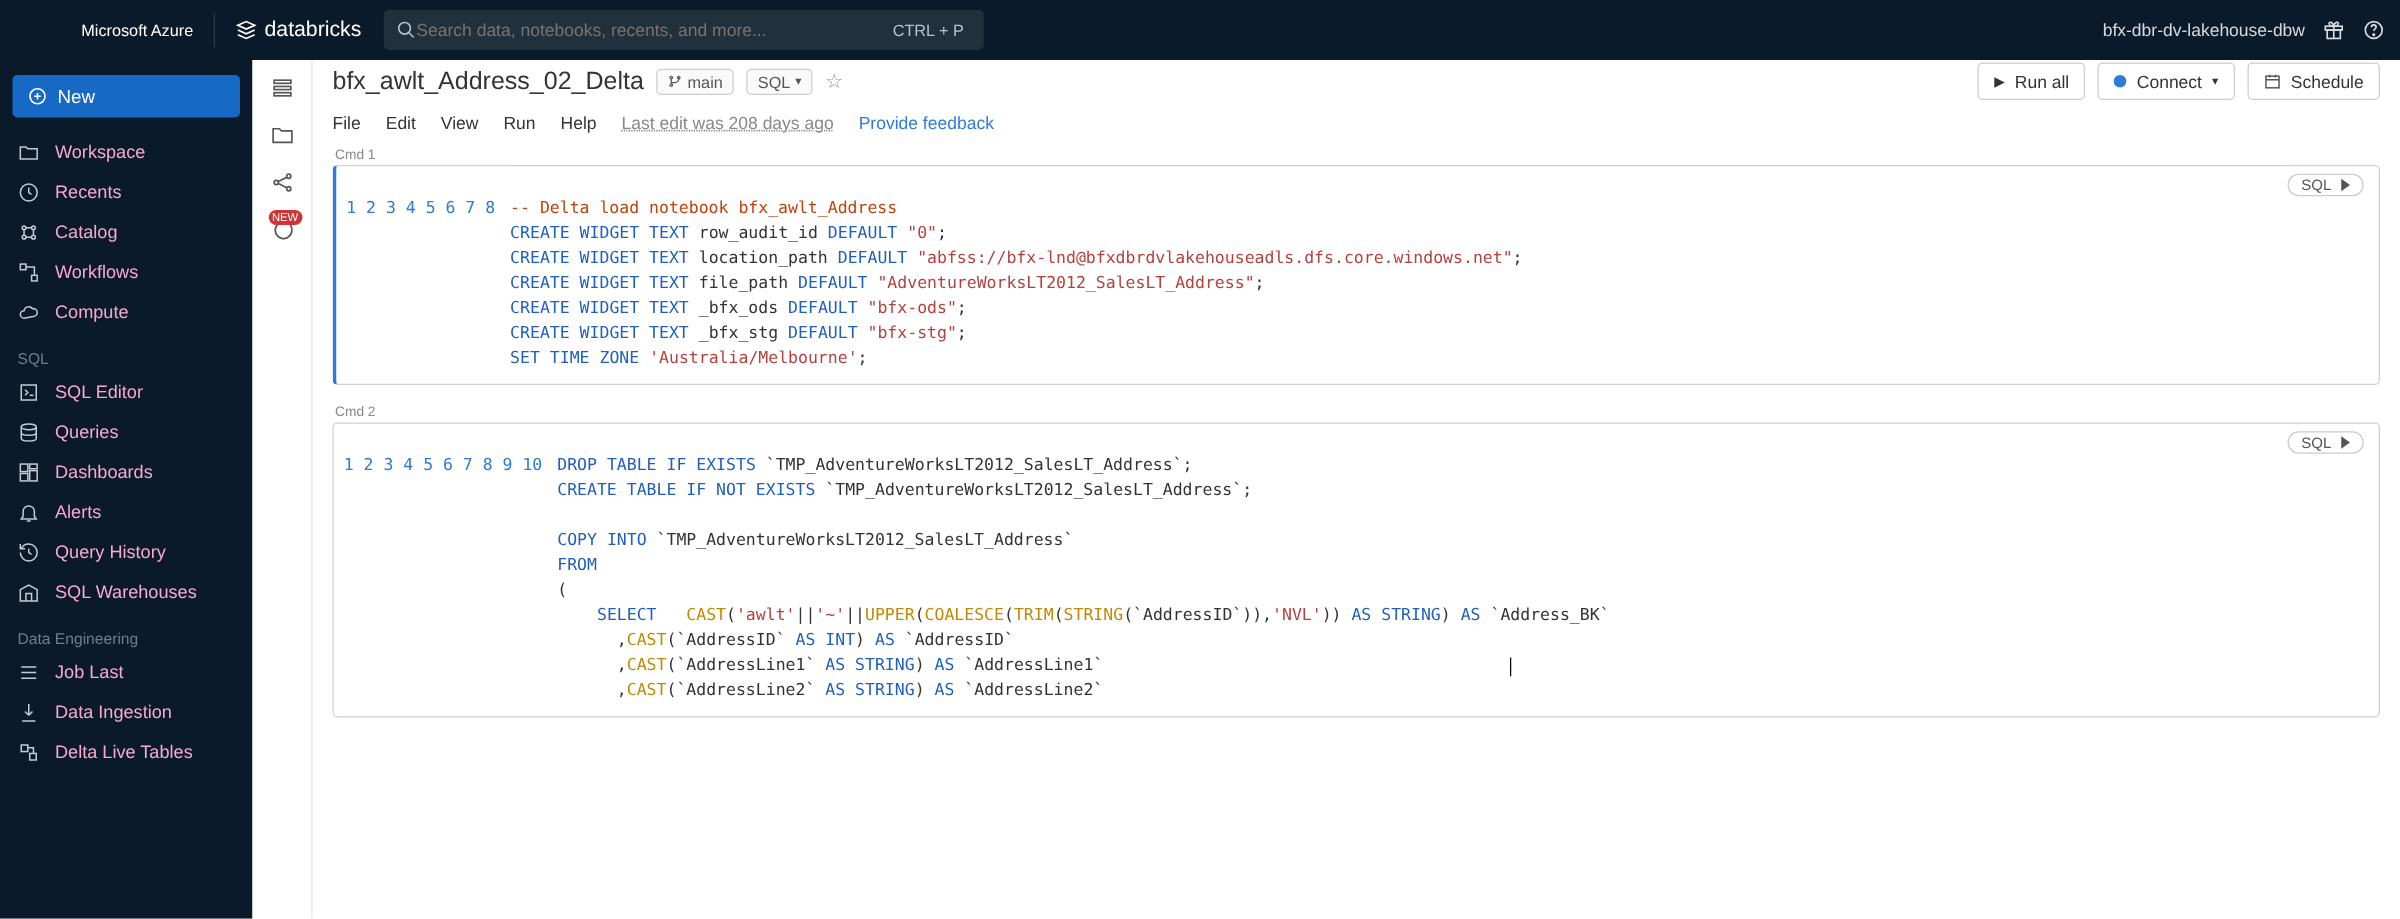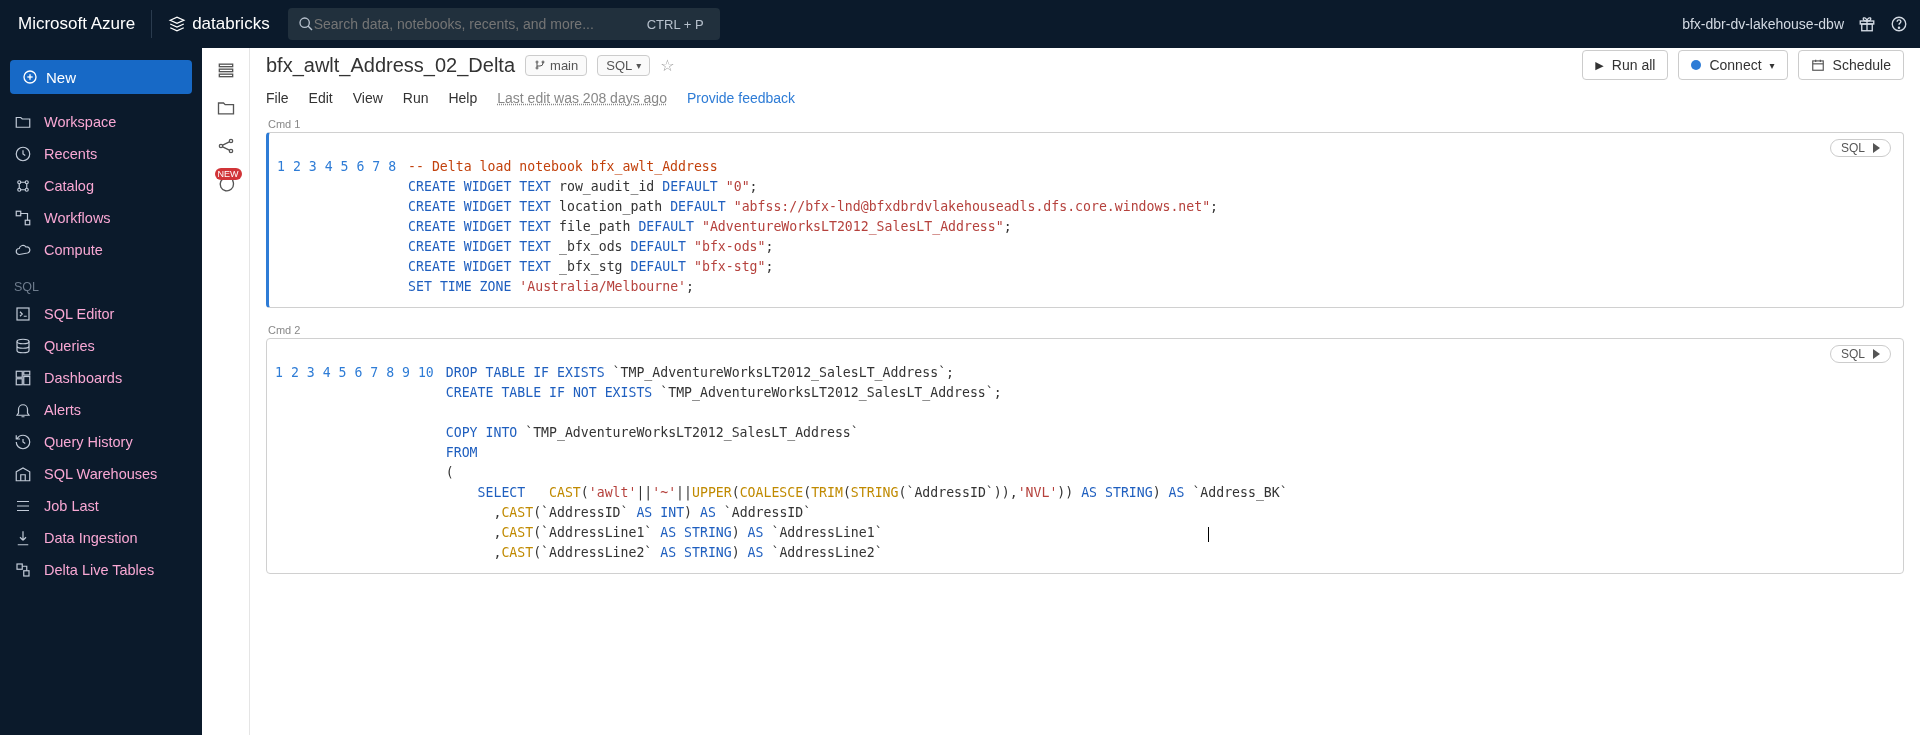--- a/index.html
+++ b/index.html
@@ -1,23 +1,23 @@
 <!DOCTYPE html>
 <html><head>
 <meta charset="utf-8">
 <style>
 * { box-sizing: border-box; margin: 0; padding: 0; }
 body { font-family: -apple-system, "Segoe UI", sans-serif; background:#fff; color:#333; overflow:hidden; width:1920px; height:735px; }
 
 
 .topbar { height:48px; background:#0b1a2b; display:flex; align-items:center; color:#fff; padding:0 12px; }
-.brand-azure { font-size:17px; font-weight:500; padding:0 10px 0 6px; }
+.brand-azure { font-size:13px; font-weight:500; padding:0 10px 0 6px;margin-left:47px; }
 .divider { width:1px; height:28px; background:#2a3b4e; margin:0 6px; }
 .brand-db { display:flex; align-items:center; gap:6px; font-size:17px; font-weight:500; padding:0 10px; }
-.searchbox { display:flex; align-items:center; background:#21303d; border-radius:4px; height:32px; margin-left:8px; width:432px; padding:0 10px; color:#b7c1cd; font-size:14px; }
+.searchbox { display:flex; align-items:center; background:#21303d; border-radius:4px; height:32px; margin-left:8px; width:480px; padding:0 10px; color:#b7c1cd; font-size:14px; }
 .searchbox input { background:transparent; border:none; color:#b7c1cd; font-size:14px; flex:1; outline:none; }
 .searchshort { font-size:13px; color:#b7c1cd; padding:0 6px; }
 .topbar-right { margin-left:auto; display:flex; align-items:center; gap:14px; color:#d3dae3; font-size:14px; }
 .topicon { width:18px; height:18px; stroke:#d3dae3; fill:none; }
 
 
 .layout { display:flex; height:calc(735px - 48px); }
 
 
 .leftnav { width:202px; background:#0b1a2b; color:#cdd6e0; display:flex; flex-direction:column; padding-top:8px; }
@@ -188,20 +188,21 @@
         <span>Query History</span>
       </div>
     <div class="navitem">
         <svg class="navicon" viewBox="0 0 24 24">
           <path d="M3 9l9-5 9 5v12H3z"></path>
           <path d="M9 21v-8h6v8"></path>
         </svg>
         <span>SQL Warehouses</span>
       </div>
 
+    <div class="navsection">Data Engineering</div>
     <div class="navitem">
         <svg class="navicon" viewBox="0 0 24 24">
           <path d="M4 6h16M4 12h16M4 18h16"></path>
         </svg>
         <span>Job Last</span>
       </div>
     <div class="navitem">
         <svg class="navicon" viewBox="0 0 24 24">
           <path d="M12 3v12m0 0l-4-4m4 4l4-4M5 21h14"></path>
         </svg>

